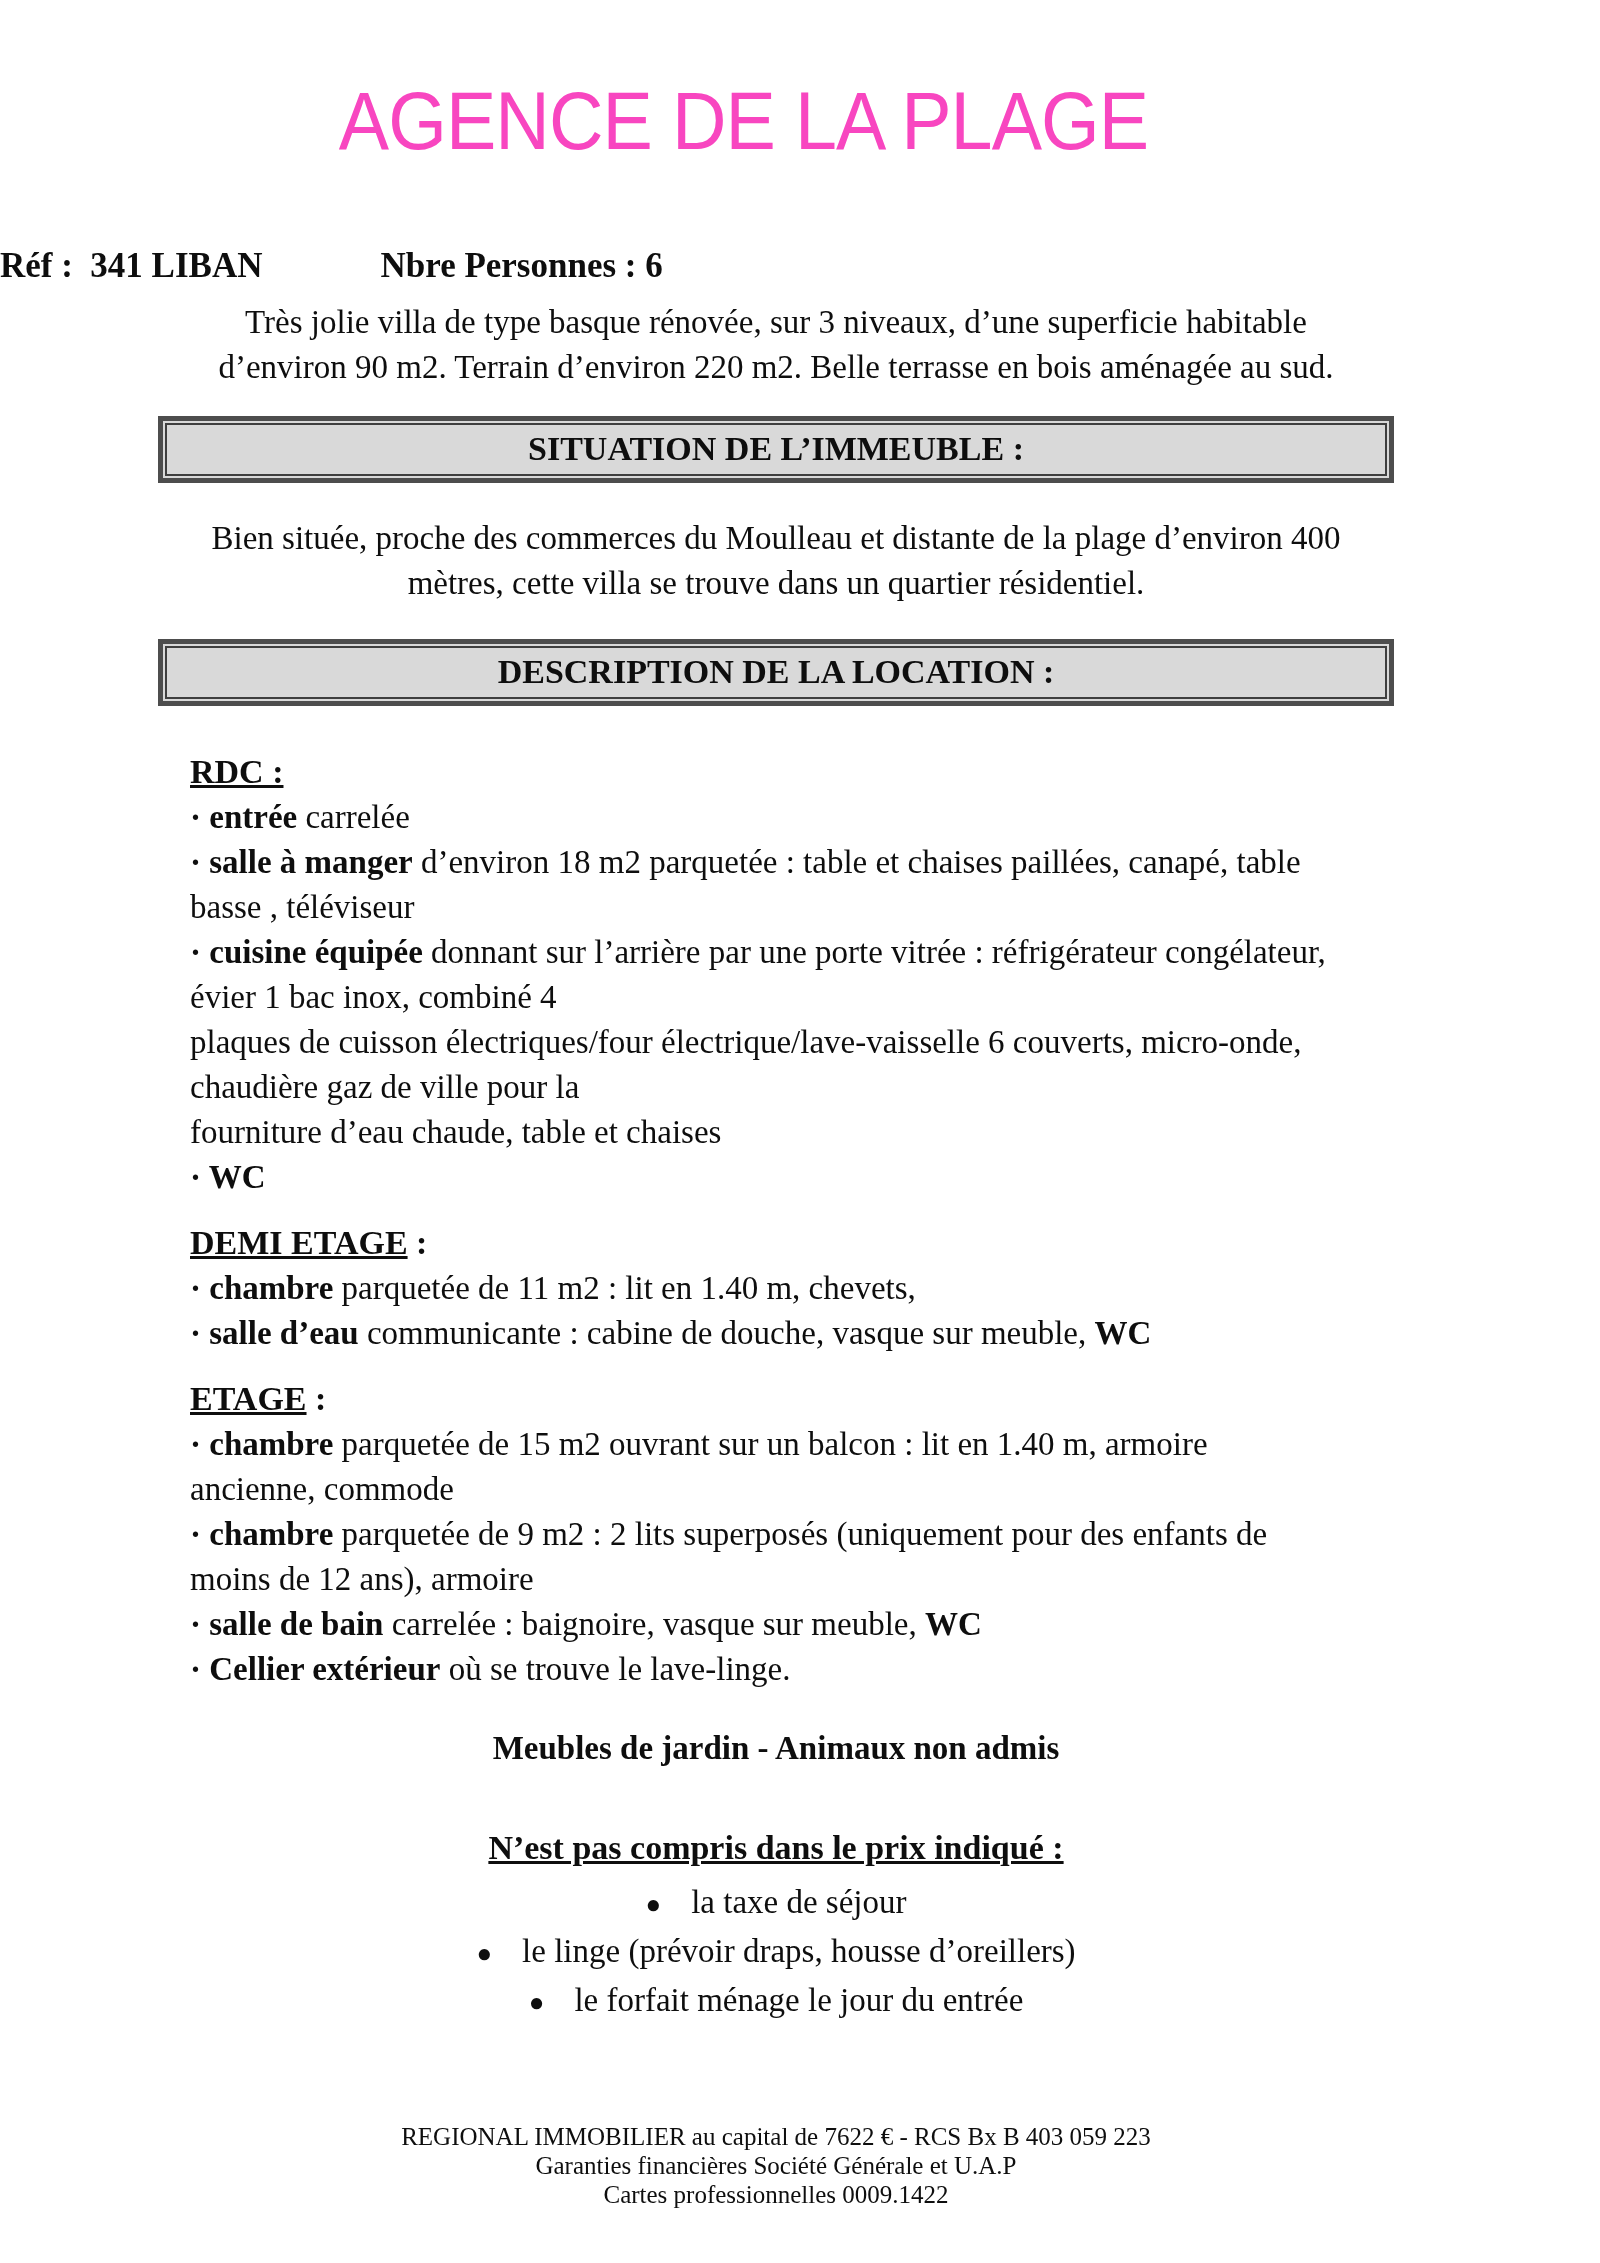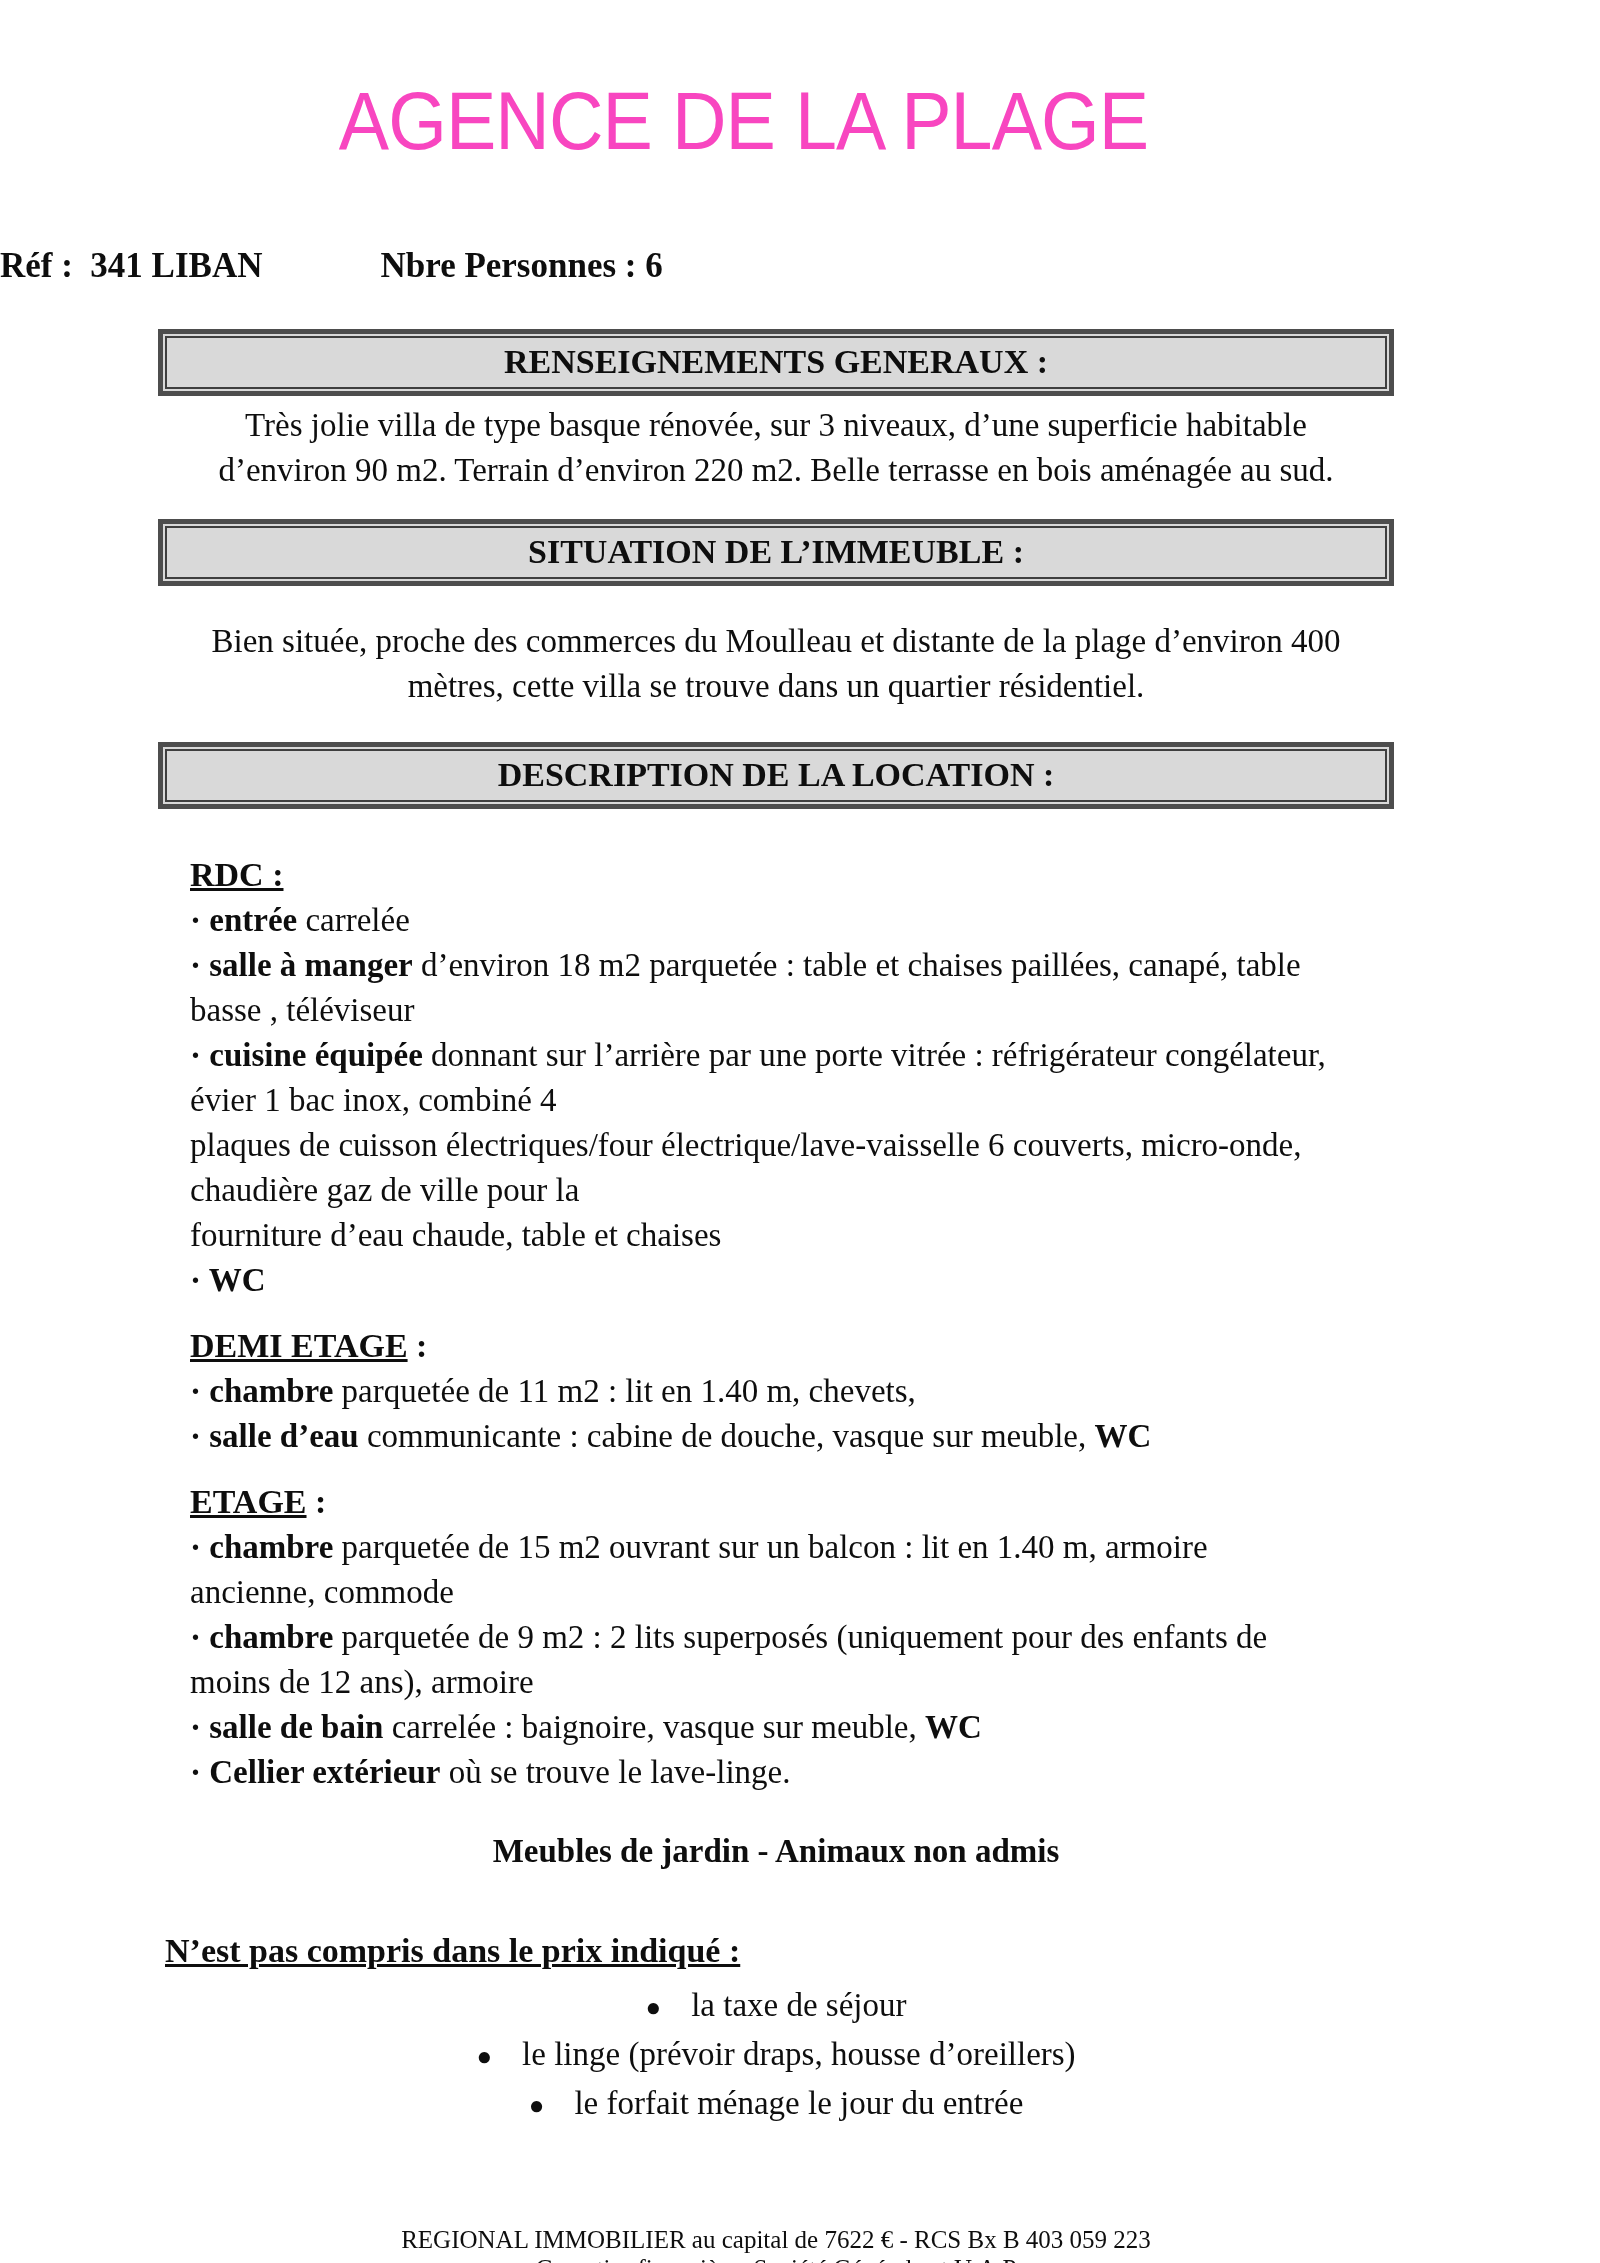--- a/index.html
+++ b/index.html
@@ -72,21 +72,21 @@
 
   .center-note {
     margin-top: 38px;
     text-align: center;
     font-weight: bold;
     font-size: 33px;
   }
 
   .not-included-heading {
     margin-top: 58px;
-    text-align: left;
+    text-align: center;
     font-size: 34px;
     font-weight: bold;
     line-height: 46px;
   }
 
   .bullet-row {
     display: flex;
     justify-content: center;
     align-items: baseline;
     gap: 30px;
@@ -111,23 +111,20 @@
 
   <h1 class="title">AGENCE DE LA PLAGE</h1>
 
   <div class="ref-row">
     <span>Réf :  341 LIBAN</span>
     <span>Nbre Personnes : 6</span>
   </div>
 
   <div class="content">
 
-    <div class="section-box">
-      <span>RENSEIGNEMENTS GENERAUX :</span>
-    </div>
     <p class="centered-para">
       <span class="pline">Très jolie villa de type basque rénovée, sur 3 niveaux, d’une superficie habitable</span>
       <span class="pline">d’environ 90 m2. Terrain d’environ 220 m2. Belle terrasse en bois aménagée au sud.</span>
     </p>
 
     <div class="section-box tighter">
       <span>SITUATION DE L’IMMEUBLE :</span>
     </div>
     <p class="centered-para spaced">
       <span class="pline">Bien située, proche des commerces du Moulleau et distante de la plage d’environ 400</span>

